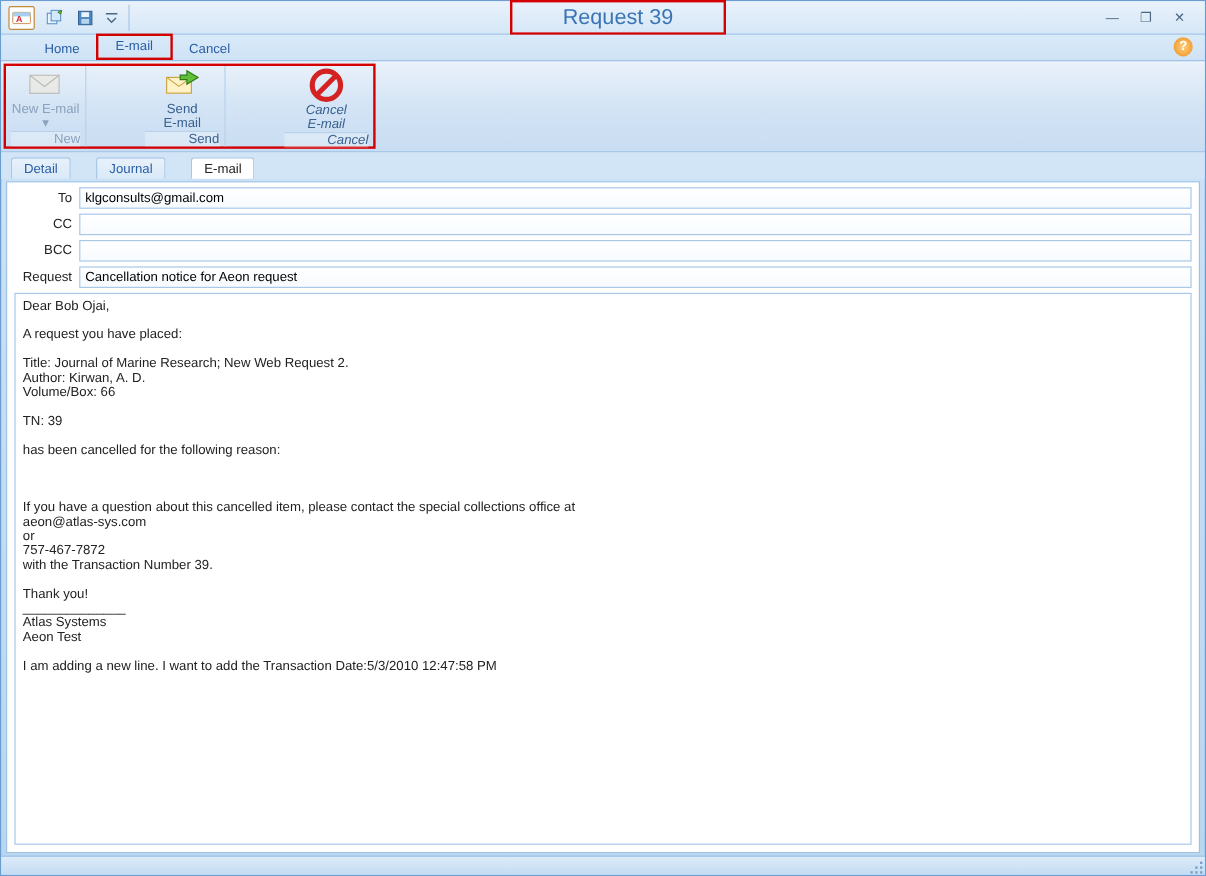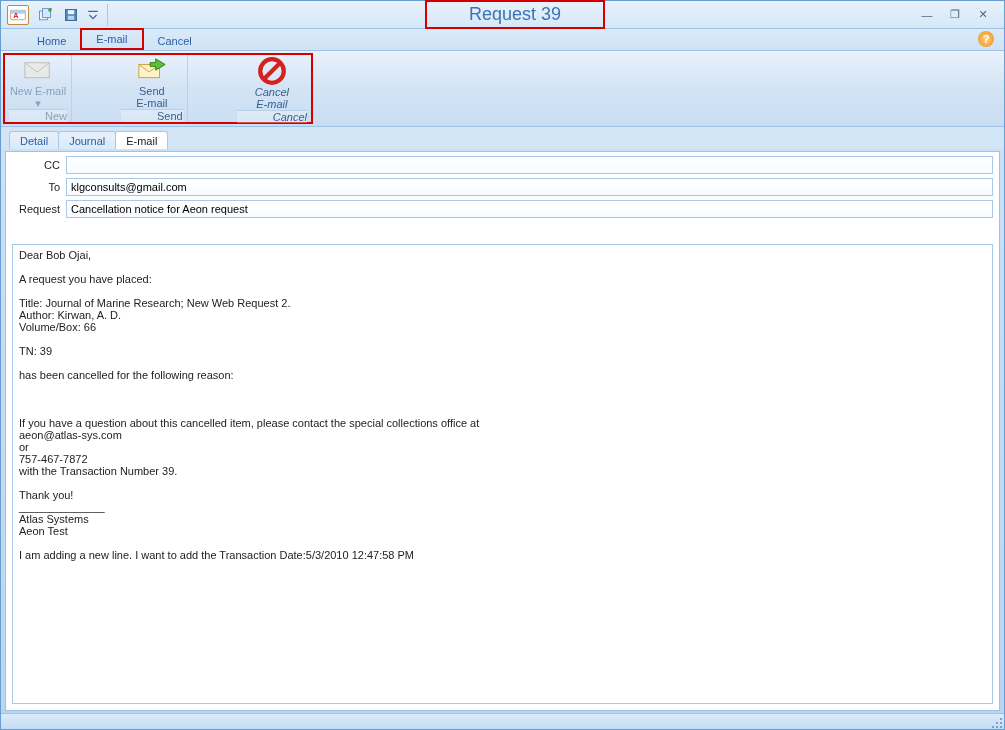--- a/index.html
+++ b/index.html
@@ -111,20 +111,21 @@
   }
   .rgroup.disabled .rlabel, .rgroup.disabled .rlabel2, .rgroup.disabled .rcat { color: #8aa2bd; }
   .rgroup.disabled .ricon { opacity: 0.5; }
 
   
   .subtabs-row {
     display: flex; align-items: center;
     height: 22px;
     padding: 4px 0 0 8px;
     background: #d2e5f6;
+    gap: 22px;
   }
   .subtab {
     padding: 3px 10px 2px 10px;
     color: #2a5ea4;
     border: 1px solid transparent;
     border-bottom: none;
     margin-right: -1px;
     background: linear-gradient(#e8f1fa, #d9eaf8);
     border-color: #a9c7e6;
     border-top-left-radius: 3px; border-top-right-radius: 3px;
@@ -280,26 +281,30 @@
   </div>
 
   <div class="subtabs-row">
     <div class="subtab">Detail</div>
     <div class="subtab">Journal</div>
     <div class="subtab active">E-mail</div>
   </div>
 
   <div class="content">
     <div class="formrow">
+      <label>To</label>
+      <input type="text" value="klgconsults@gmail.com" style="">
+    </div>
+    <div class="formrow">
       <label>CC</label>
       <input type="text" value="" style="">
     </div>
     <div class="formrow">
-      <label>To</label>
-      <input type="text" value="klgconsults@gmail.com" style="">
+      <label>BCC</label>
+      <input type="text" value="" style="">
     </div>
     <div class="formrow">
       <label>Request</label>
       <input type="text" value="Cancellation notice for Aeon request" style="">
     </div>
     <div class="body-area">Dear Bob Ojai,
 
 A request you have placed:
 
 Title: Journal of Marine Research; New Web Request 2.

